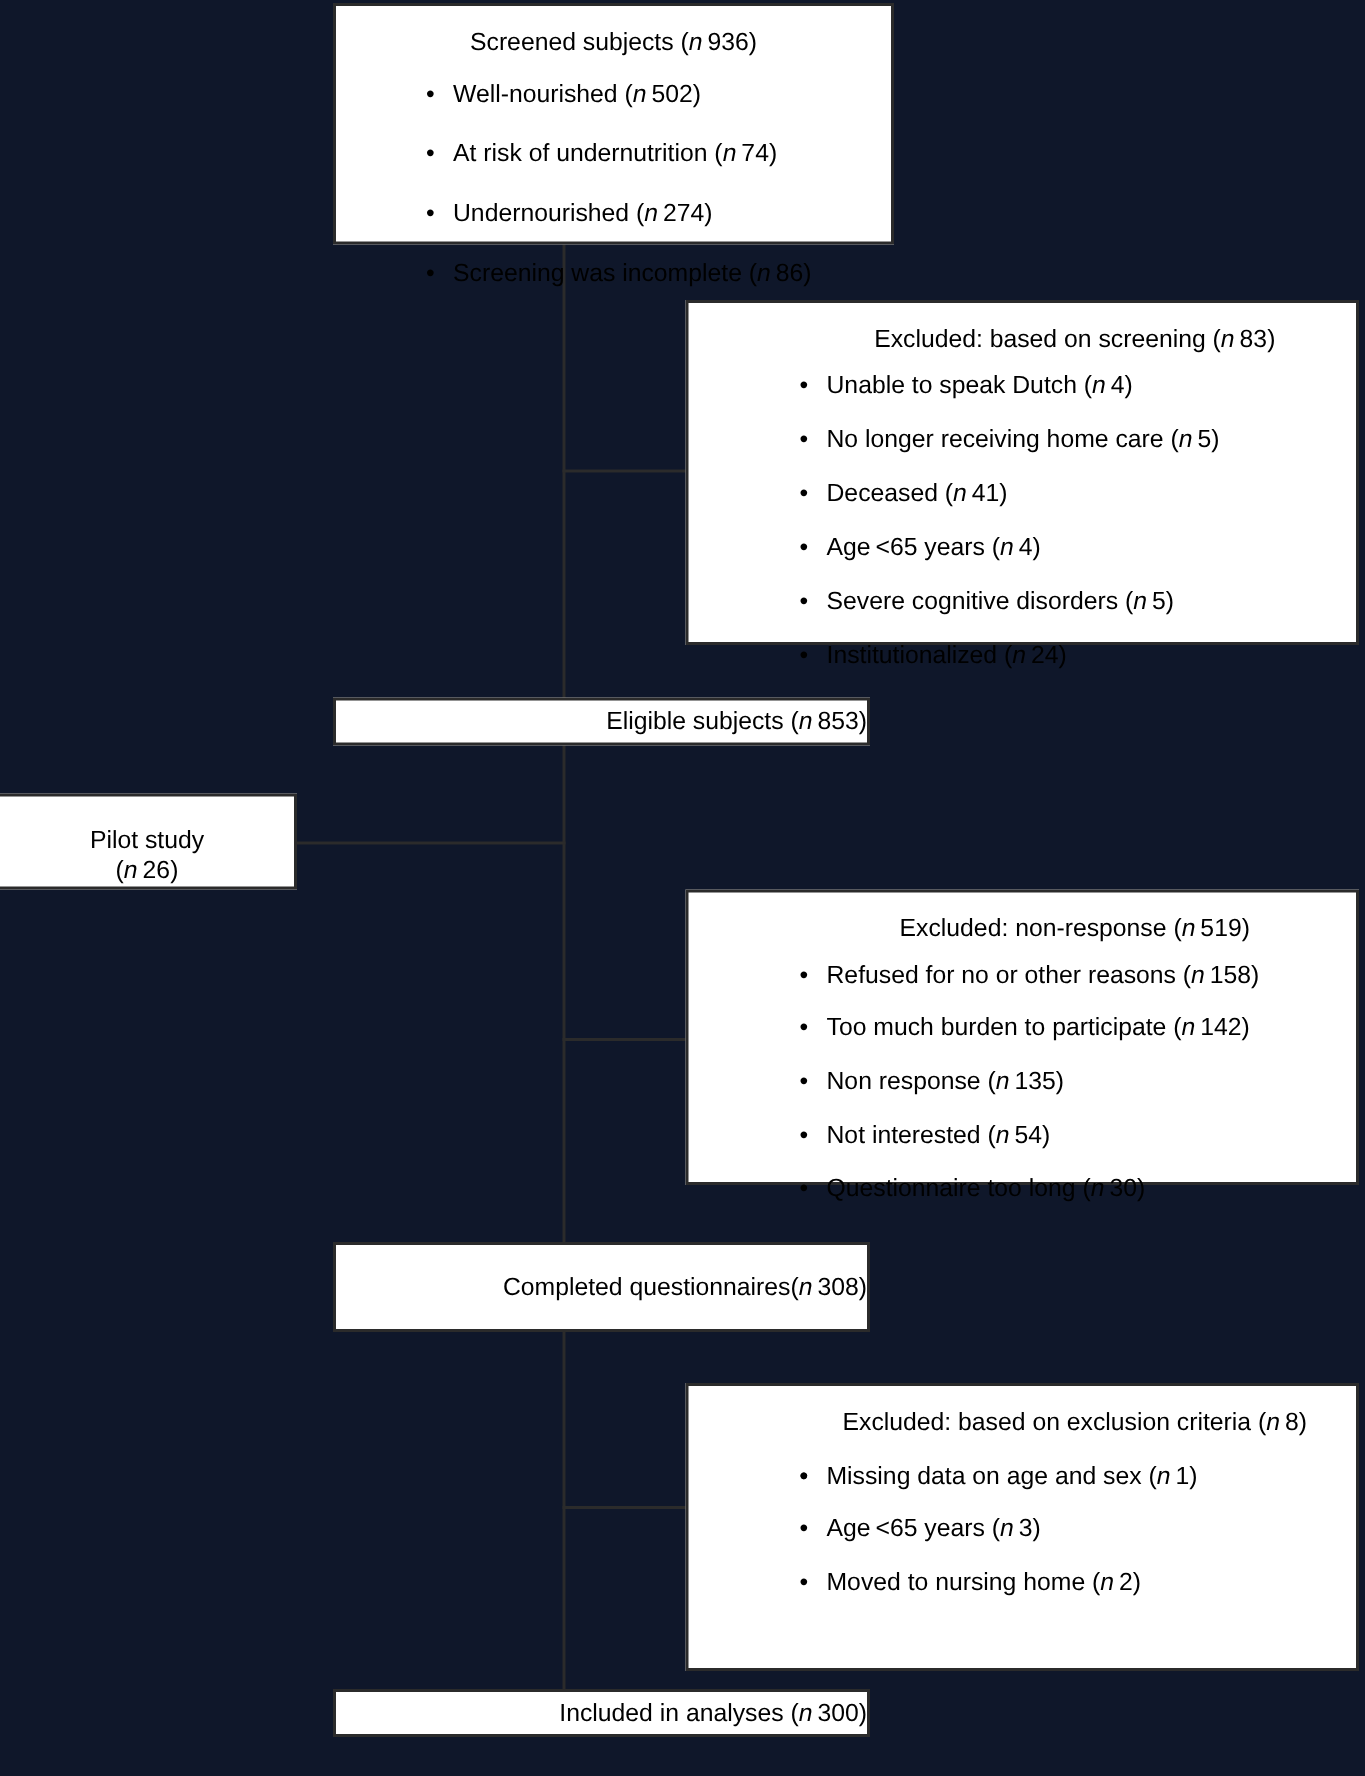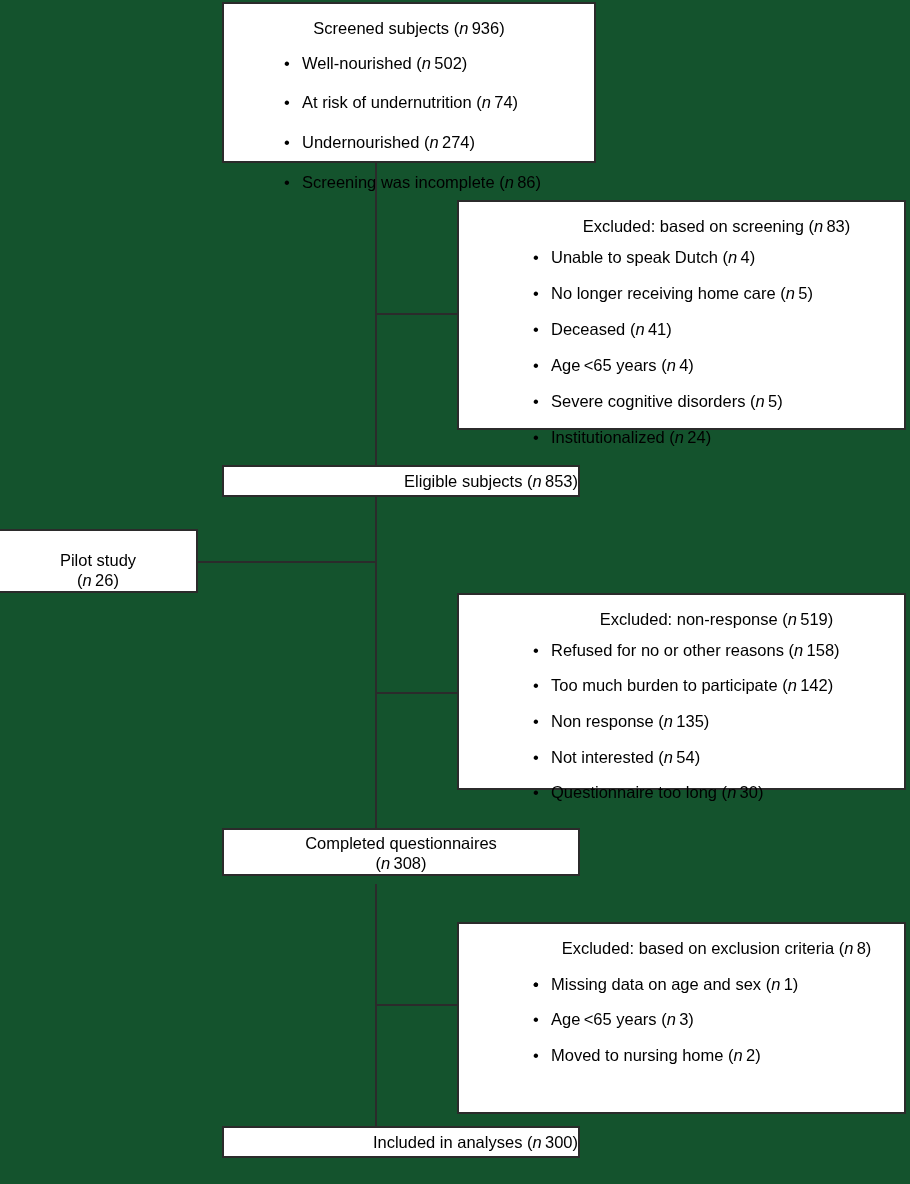--- a/index.html
+++ b/index.html
@@ -8,21 +8,21 @@
     background: #ffffff;
   }
   body {
     font-family: "Liberation Sans", sans-serif;
     color: #000000;
   }
   #flowchart {
     position: relative;
     width: 910px;
     height: 1184px;
-    background: #14532d;
+    background: #0f172a;
     overflow: hidden;
   }
 
   
   .box {
     position: absolute;
     box-sizing: border-box;
     border: 2px solid #2b2b2b;
     background: #ffffff;
     z-index: 2;
@@ -144,21 +144,21 @@
     <div class="box-title">Excluded: non-response (<span class="nlabel">n</span> 519)</div>
     <ul class="items gap-mid">
       <li><span class="bullet">•</span><span>Refused for no or other reasons (<span class="nlabel">n</span> 158)</span></li>
       <li><span class="bullet">•</span><span>Too much burden to participate (<span class="nlabel">n</span> 142)</span></li>
       <li><span class="bullet">•</span><span>Non response (<span class="nlabel">n</span> 135)</span></li>
       <li><span class="bullet">•</span><span>Not interested (<span class="nlabel">n</span> 54)</span></li>
       <li><span class="bullet">•</span><span>Questionnaire too long (<span class="nlabel">n</span> 30)</span></li>
     </ul>
   </div>
 
-  <div class="box simple" style="left:222px; top:828px; width:358px; height:48px; flex-direction:column;">
+  <div class="box simple" style="left:222px; top:828px; width:358px; height:60px; ">
     <div class="box-title">Completed questionnaires</div>
     <div class="box-title">(<span class="nlabel">n</span> 308)</div>
   </div>
 
   <div class="box listbox" id="box-excluded-criteria" style="left:457px; top:922px; width:449px; height:192px;">
     <div class="box-title">Excluded: based on exclusion criteria (<span class="nlabel">n</span> 8)</div>
     <ul class="items gap-sm">
       <li><span class="bullet">•</span></li>
       <li><span class="bullet">•</span><span>Missing data on age and sex (<span class="nlabel">n</span> 1)</span></li>
       <li><span class="bullet">•</span><span>Age &lt;65 years (<span class="nlabel">n</span> 3)</span></li>

